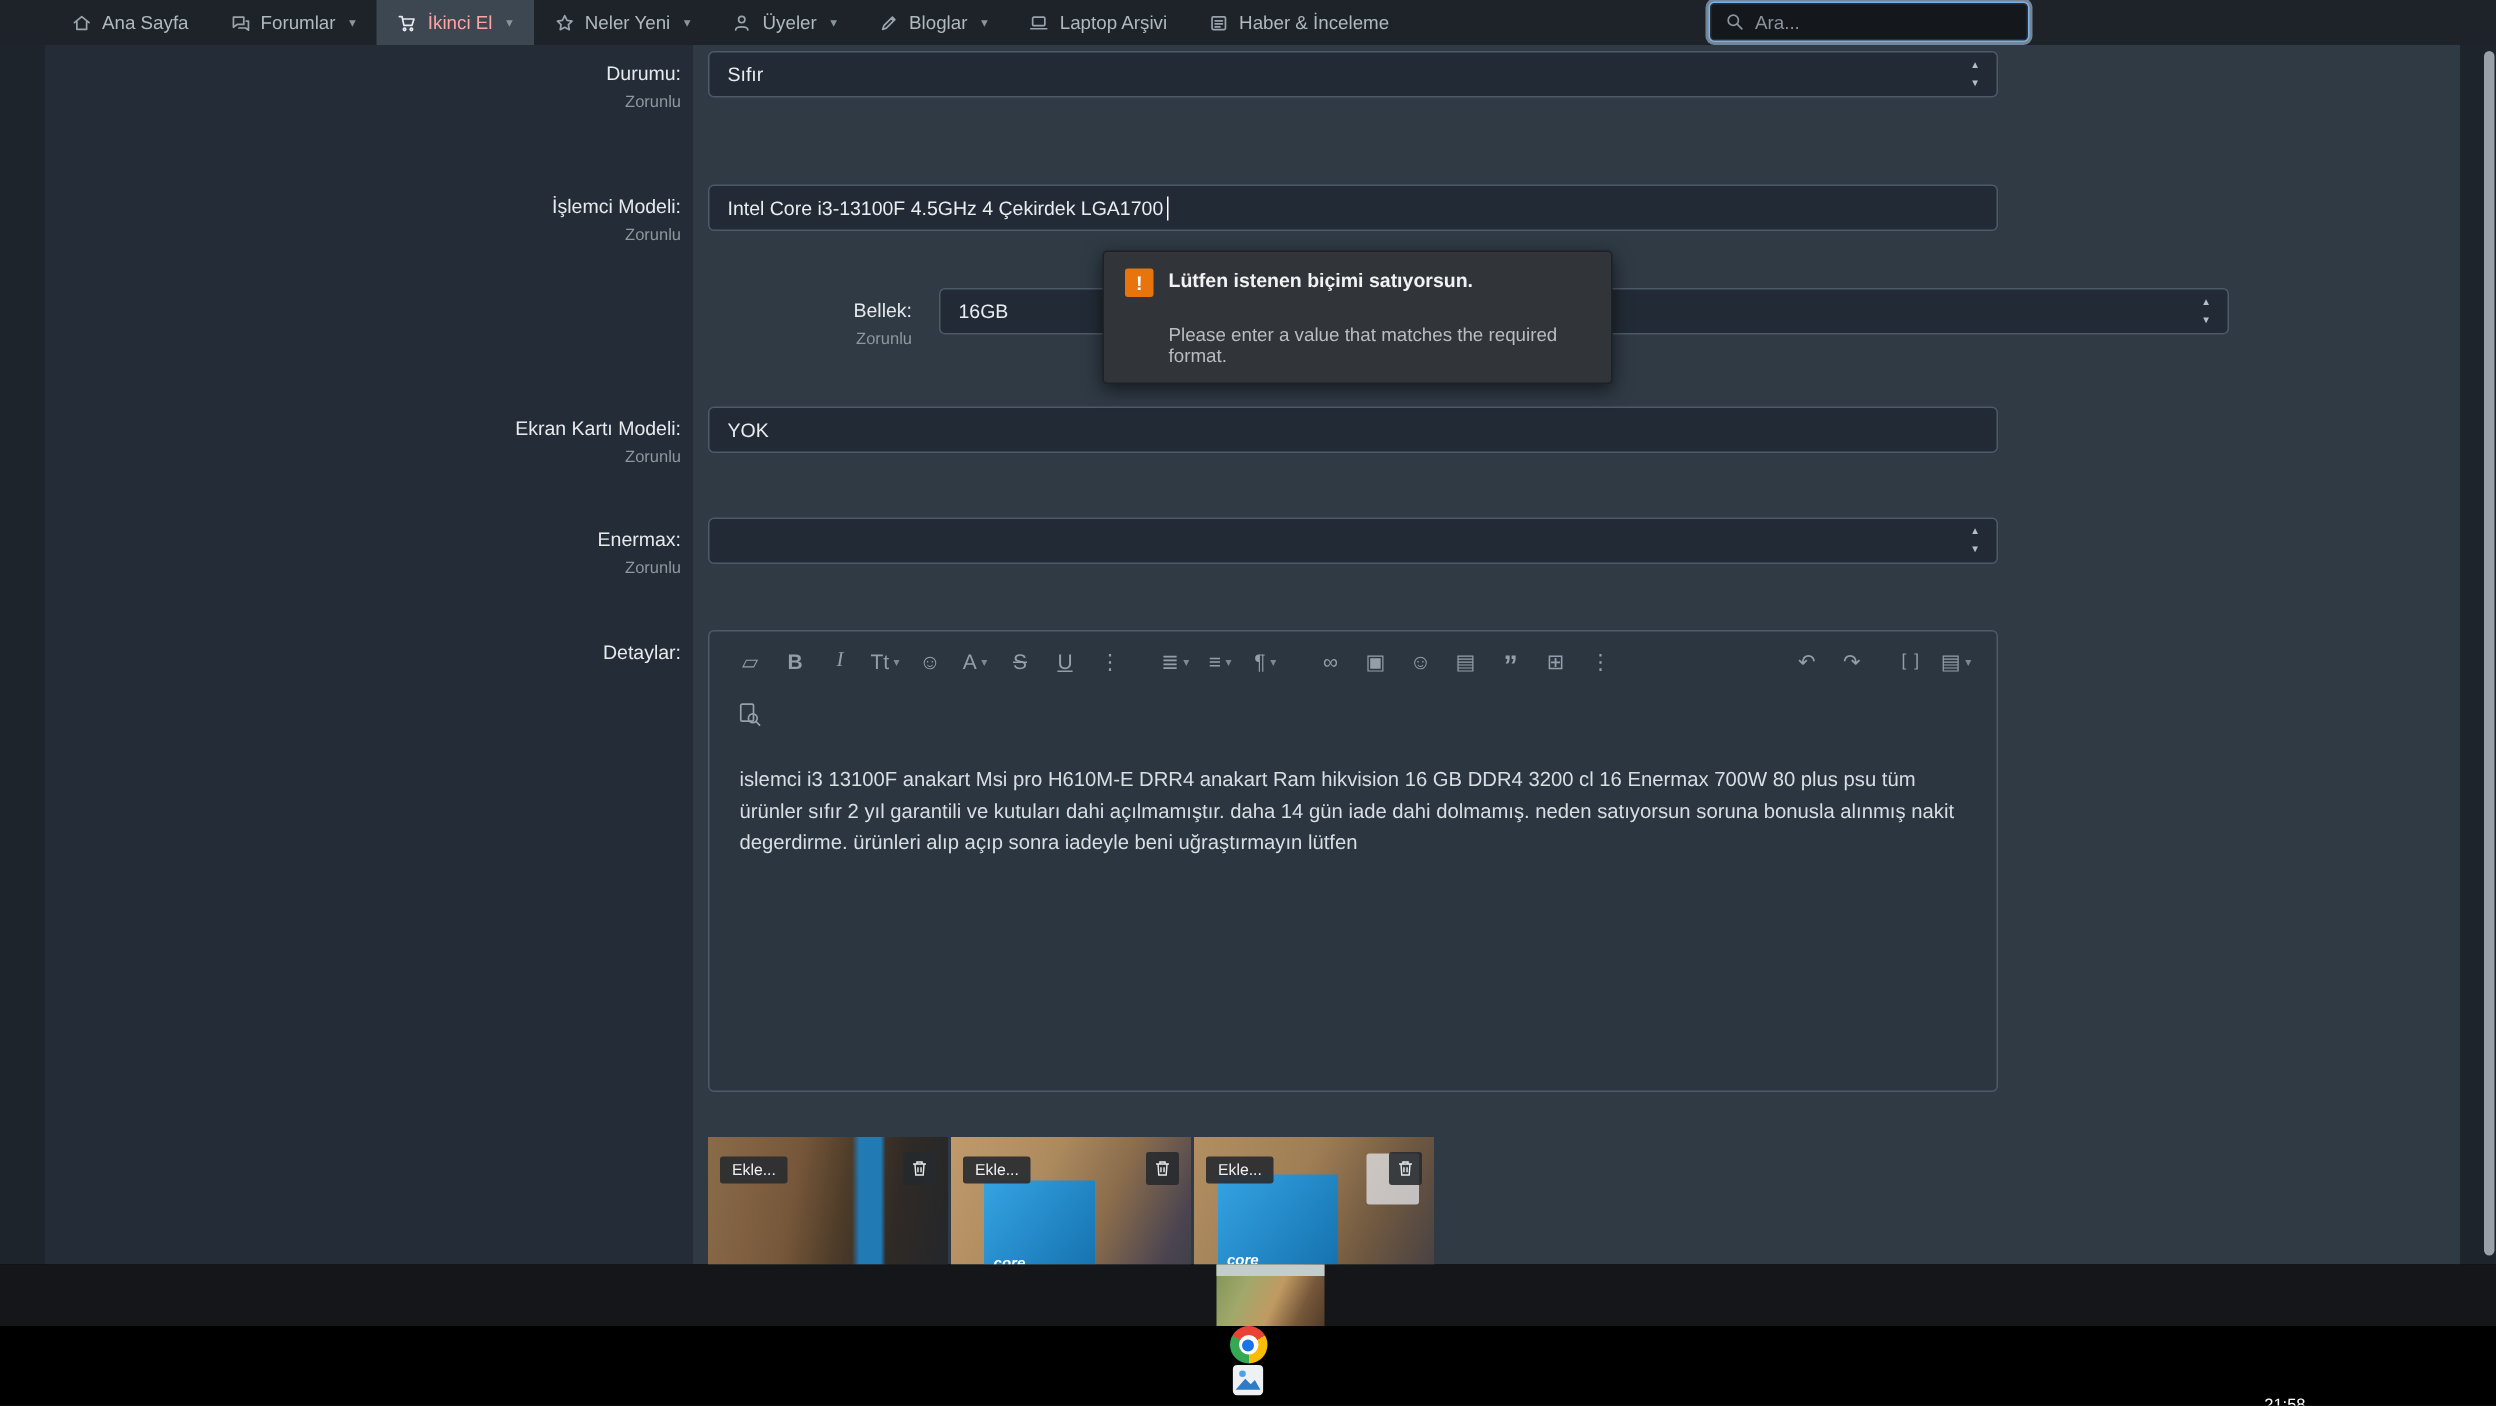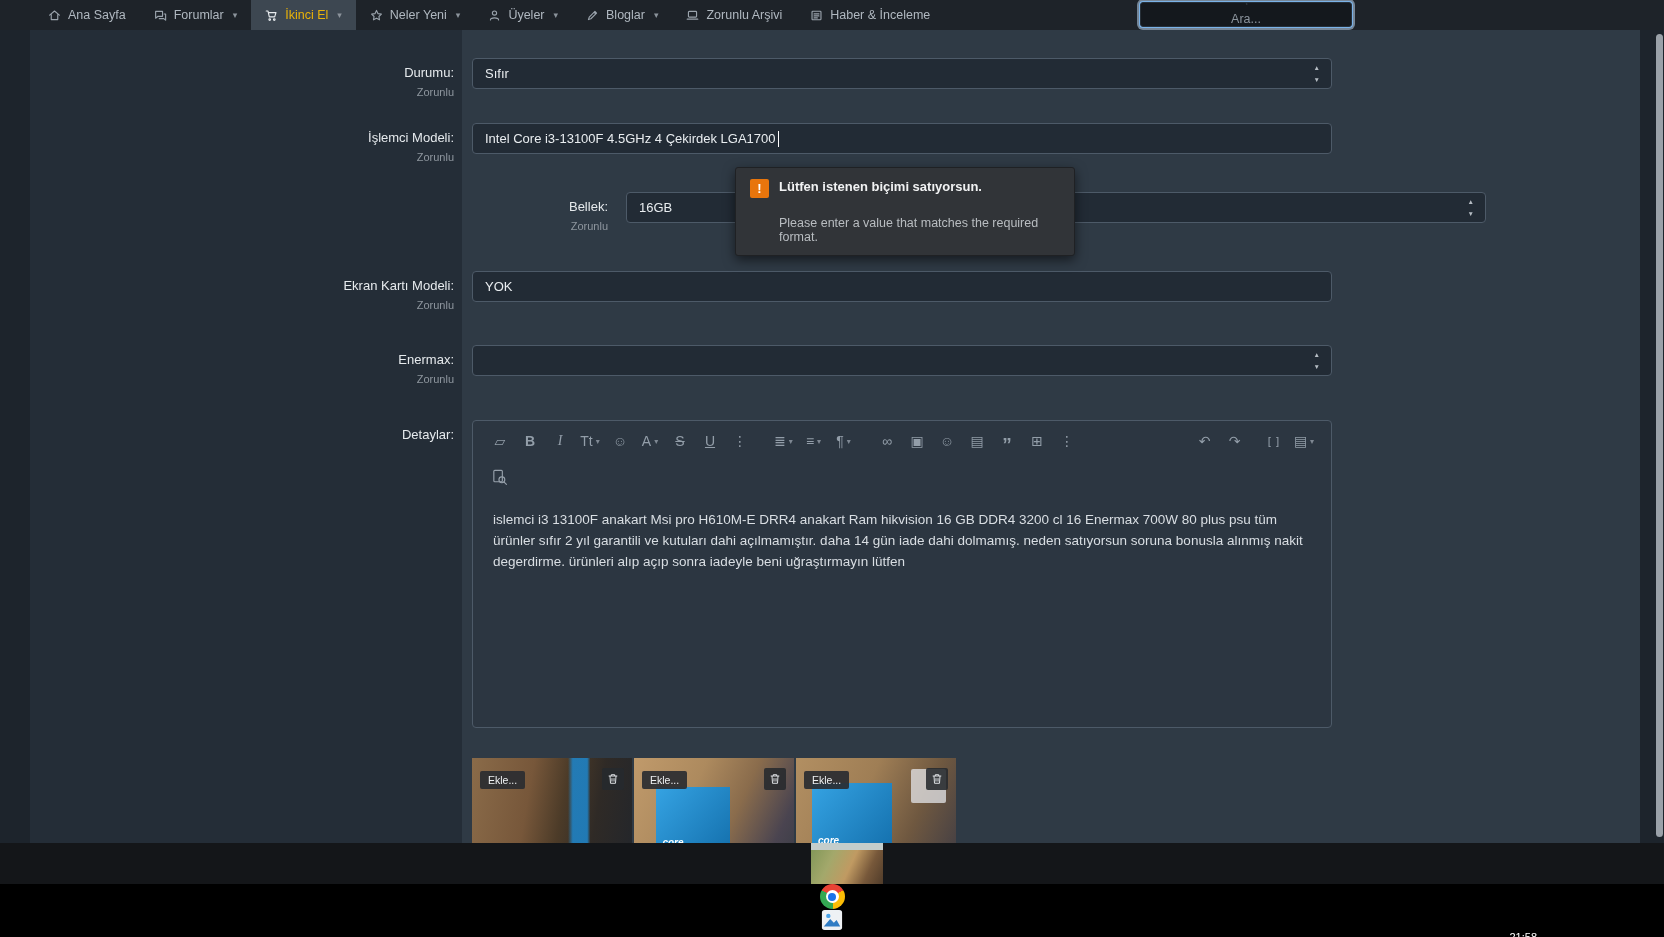--- a/index.html
+++ b/index.html
@@ -7,49 +7,49 @@
     font-family:"Liberation Sans","DejaVu Sans",sans-serif; }
   .screen { position:relative; width:1664px; height:675px; background:#000; }
 
   
   .navbar { position:absolute; top:0; left:0; right:0; height:30px; background:#1e2329;
     display:flex; align-items:center; z-index:20; }
   .nav-items { display:flex; align-items:stretch; height:100%; padding-left:34px; }
   .nav-item { display:flex; align-items:center; gap:7px; padding:0 14px; color:#b0b8c0;
     font-size:12.5px; cursor:pointer; white-space:nowrap; }
   .nav-item svg { stroke:#9aa3ac; }
-  .nav-item.active { background:#3d4751; color:#eab308; }
+  .nav-item.active { background:#3d4751; color:#fca5a5; }
   .nav-item.active svg { stroke:#e8ecef; }
   .nav-item.dd::after { content:"▾"; font-size:9px; color:#8b939b; margin-left:2px; }
   .icon-svg { fill:none; stroke-width:1.4; stroke-linecap:round; stroke-linejoin:round; }
   .search-box { position:absolute; left:1140px; top:2px; width:212px; height:25px;
     background:#14181d; border:1px solid #273039; border-radius:3px;
     box-shadow:0 0 0 1px #7ab2e8, 0 0 0 3px rgba(190,215,240,.55);
-    display:flex; align-items:center; padding:0 9px; gap:7px;flex-direction:column; }
+    display:flex; align-items:center; padding:0 9px; gap:7px; }
   .search-box .ph { color:#8b939c; font-size:12.5px; }
 
   
   .page { position:absolute; top:30px; left:0; right:0; height:813px; background:#1d242c; overflow:hidden; }
   .col-label-bg { position:absolute; left:30px; width:432px; top:0; bottom:0; background:#242d37; }
   .col-body-bg { position:absolute; left:462px; right:24px; top:0; bottom:0; background:#2f3a45; }
 
   .form-row { position:absolute; left:30px; right:24px; display:flex; z-index:2; }
   .lbl { width:432px; padding:7px 8px 0 0; text-align:right; flex:none; }
   .lbl .name { font-size:13px; color:#e6eaed; }
   .lbl .req { font-size:11px; color:#8e969e; margin-top:6px; }
   .field { margin-left:10px; width:860px; }
 
   .control { height:31px; width:100%; background:#222b35; border:1px solid #4d5a68;
     border-radius:4px; padding:0 12px; display:flex; align-items:center;
     font-size:13px; color:#e9edf0; position:relative; cursor:pointer; }
   .control.select::before { content:"▲"; position:absolute; right:11px; top:5px; font-size:6.5px; color:#b6bdc4; }
   .control.select::after  { content:"▼"; position:absolute; right:11px; bottom:5px; font-size:6.5px; color:#b6bdc4; }
   .caret { display:inline-block; width:1.5px; height:16px; background:#fff; margin-left:2px; }
 
-  .row-durumu   { top:28px; }
+  .row-durumu   { top:4px; }
   .row-islemci  { top:93px; }
   .row-bellek   { top:162px;justify-content:center; }
   .row-ekran    { top:241px; }
   .row-depolama { top:315px; }
   .row-detaylar { top:390px; }
 
   
   .vtooltip { position:absolute; left:735px; top:137px; width:340px; background:#313438;
     border:1px solid #1f2124; border-radius:3px; box-shadow:0 4px 12px rgba(0,0,0,.55);
     padding:11px 14px; display:flex; gap:10px; z-index:10; }
@@ -160,21 +160,21 @@
         <svg class="icon-svg" width="13" height="13" viewBox="0 0 16 16">
             <path d="M3 13 l1-3 7-7 2 2 -7 7 z M10 4 l2 2"></path>
           </svg>
         <span>Bloglar</span>
       </div>
       <div class="nav-item">
         <svg class="icon-svg" width="13" height="13" viewBox="0 0 16 16">
             <rect x="3" y="3" width="10" height="7" rx="1"></rect>
             <path d="M1.5 12.5 h13"></path>
           </svg>
-        <span>Zorunlu Arşivi</span>
+        <span>Laptop Arşivi</span>
       </div>
       <div class="nav-item">
         <svg class="icon-svg" width="13" height="13" viewBox="0 0 16 16">
             <rect x="2.5" y="2.8" width="11" height="10.4" rx="1"></rect>
             <path d="M5 6 h6 M5 8.5 h6 M5 11 h4"></path>
           </svg>
         <span>Haber &amp; İnceleme</span>
       </div>
     </nav>
     <div class="search-box">

